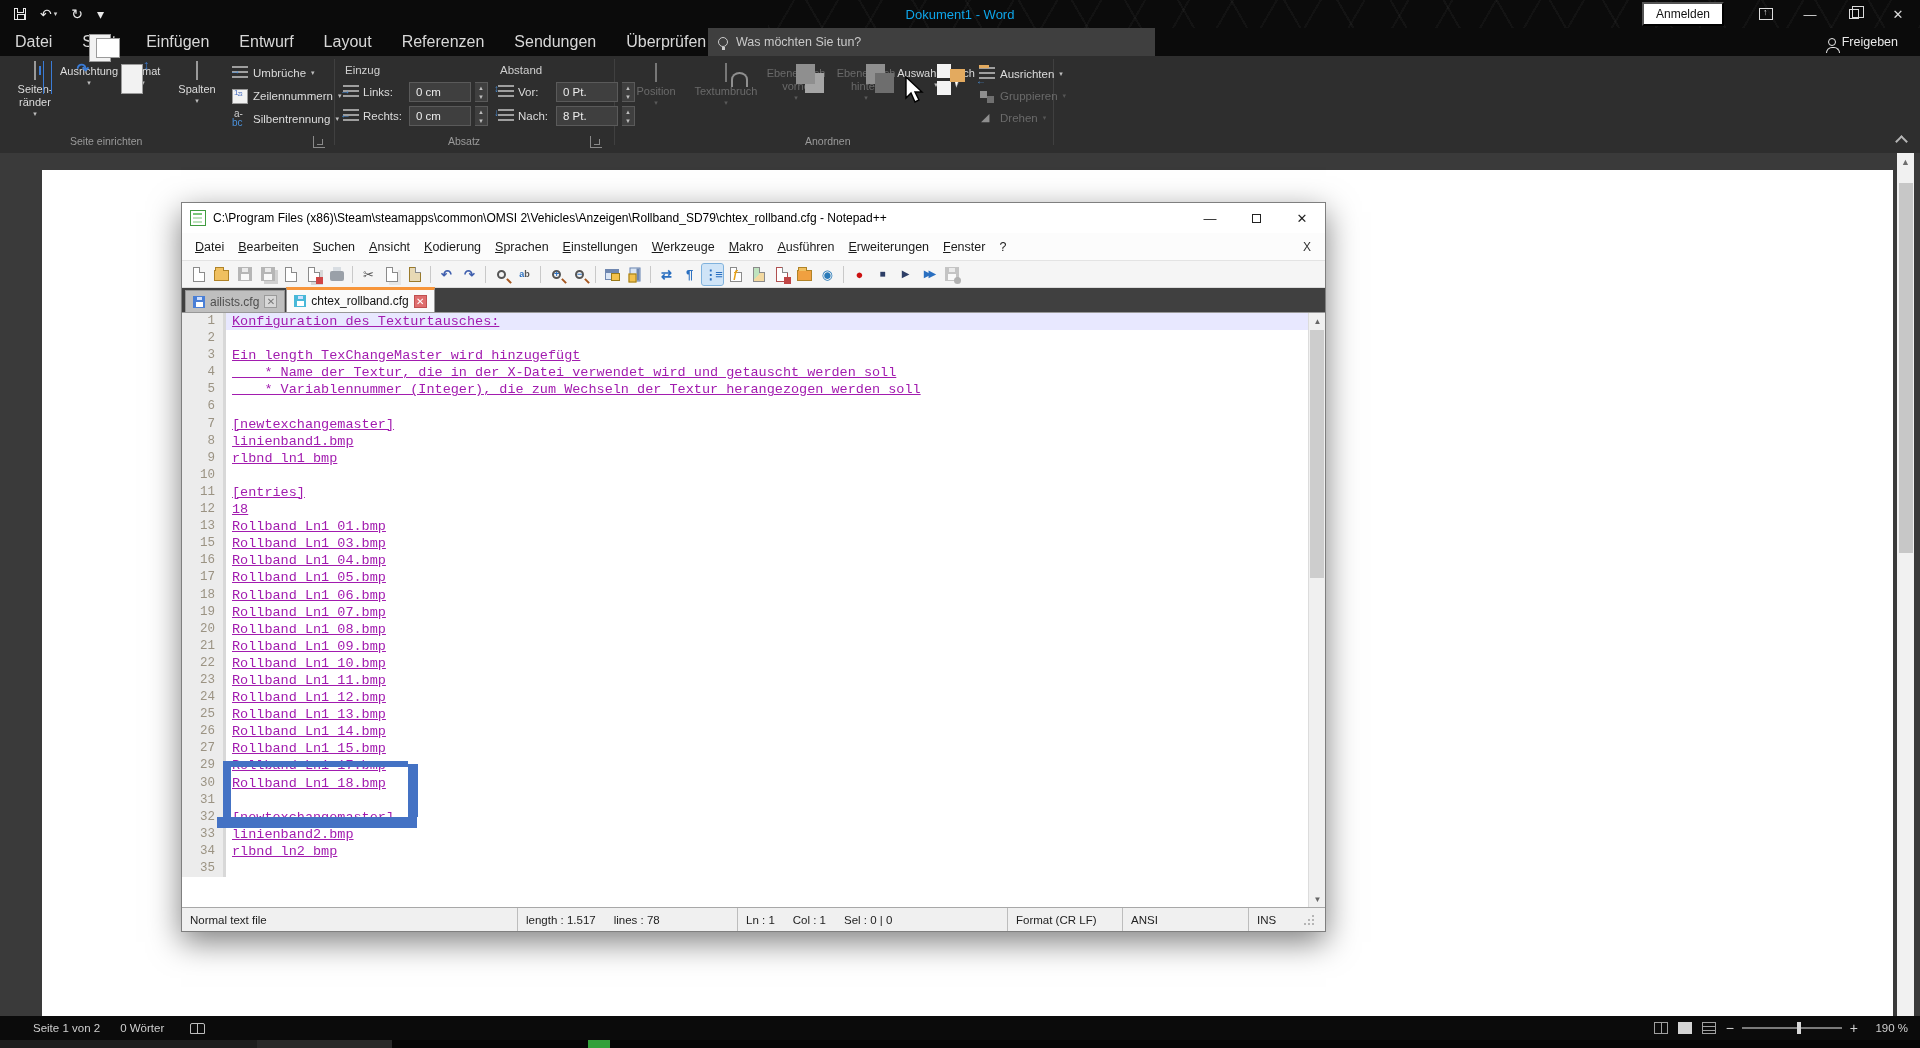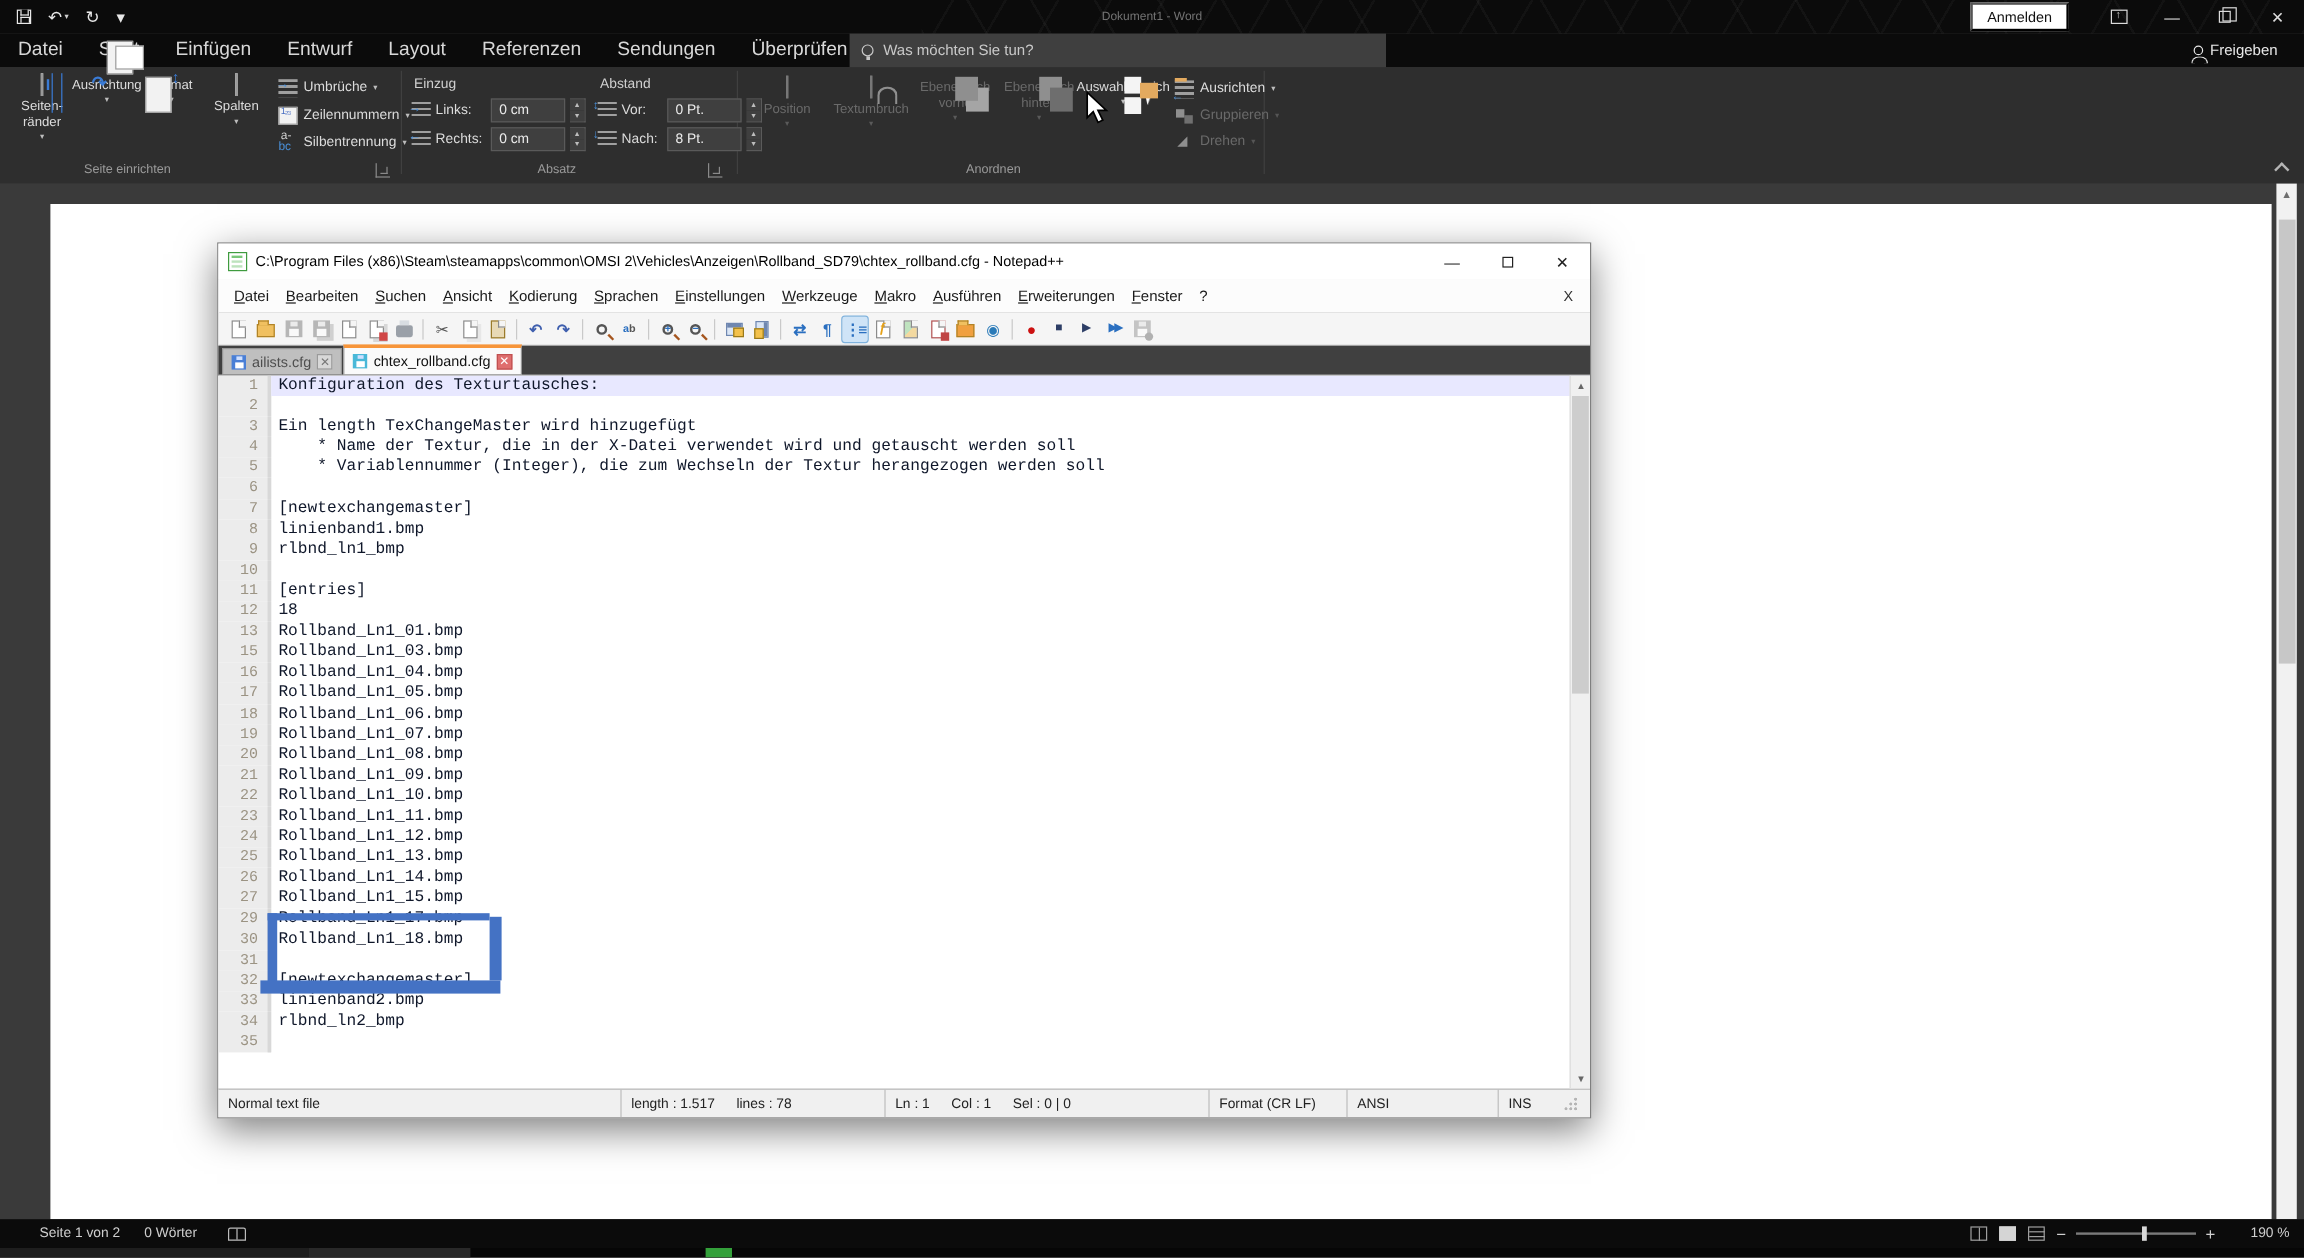--- a/index.html
+++ b/index.html
@@ -14,21 +14,21 @@
     background:
       repeating-linear-gradient(60deg, rgba(255,255,255,.035) 0 2px, transparent 2px 46px),
       repeating-linear-gradient(-60deg, rgba(255,255,255,.03) 0 2px, transparent 2px 38px);
     pointer-events:none; }
   .qat { display:flex; align-items:center; gap:14px; padding-left:14px; z-index:2; }
   .qat .qbtn { font-size:14px; color:#e8e8e8; cursor:default; display:flex; align-items:center; gap:2px; }
   .flpo { width:12px; height:12px; border:1.5px solid #e8e8e8; position:relative; }
   .flpo::before { content:""; position:absolute; left:2px; top:-1px; width:5px; height:4px; background:#0b0b0b; border:1.5px solid #e8e8e8; border-top:none;}
   .flpo::after { content:""; position:absolute; left:1.5px; bottom:0; width:6px; height:4px; border:1.5px solid #e8e8e8; border-bottom:none;}
   .caret-s { font-size:7px; color:#cfcfcf; }
-  .w-title { position:absolute; left:0; right:0; text-align:center; font-size:10px; color:#737373; z-index:1;}
+  .w-title { position:absolute; left:0; right:0; text-align:center; font-size:13px; color:#0ea5e9; z-index:1;}
   .w-tb-right { margin-left:auto; display:flex; align-items:center; height:100%; z-index:2; }
   .btn-anmelden { background:#ffffff; color:#111; font-size:12px; padding:3px 12px; margin-right:20px; cursor:default; }
   .wc { width:44px; height:100%; display:flex; align-items:center; justify-content:center; font-size:13px; color:#dcdcdc; }
   .ico-ribopts { width:14px; height:12px; border:1px solid #dcdcdc; position:relative; }
   .ico-ribopts::after { content:"↑"; position:absolute; left:3px; top:-2px; font-size:9px; }
   .ico-restore { width:10px; height:10px; border:1px solid #dcdcdc; position:relative; }
   .ico-restore::before { content:""; position:absolute; left:2px; top:-4px; width:10px; height:10px; border:1px solid #dcdcdc; }
 
   
   .w-tabrow { position:absolute; left:0; top:28px; width:1920px; height:28px; background:#0b0b0b;
@@ -145,21 +145,21 @@
   .ws-book::after { content:""; position:absolute; left:5.5px; top:0; width:1.5px; height:9px; background:#bdbdbd; }
   .ws-right { margin-left:auto; display:flex; align-items:center; gap:10px; padding-right:12px; }
   .vico { width:14px; height:12px; border:1px solid #9f9f9f; position:relative; }
   .vico.read::after { content:""; position:absolute; left:6px; top:0; width:1px; height:11px; background:#9f9f9f; }
   .vico.print { background:#d5d5d5; border-color:#d5d5d5; }
   .vico.web::after { content:""; position:absolute; left:0; top:3px; width:13px; height:1px; background:#9f9f9f; box-shadow:0 4px #9f9f9f; }
   .zoomctl { display:flex; align-items:center; gap:8px; }
   .zoomctl .pm { font-size:14px; color:#d0d0d0; }
   .ztrack { width:100px; height:2px; background:#7a7a7a; position:relative; }
   .zthumb { position:absolute; left:55px; top:-5px; width:4px; height:12px; background:#d8d8d8; }
-  .zpct { min-width:40px; text-align:right;margin-left:12px; }
+  .zpct { min-width:40px; text-align:right; }
 
   
   .taskbar { position:absolute; left:0; top:1040px; width:1920px; height:8px; background:#060606; }
   .tseg1 { position:absolute; left:0; top:0; width:257px; height:8px; background:#1e1e1e; }
   .tseg2 { position:absolute; left:257px; top:0; width:135px; height:8px; background:#292929; }
   .tseg-green { position:absolute; left:588px; top:0; width:22px; height:8px; background:#33a03a; }
 
   
   .npp { position:absolute; left:181px; top:202px; width:1145px; height:730px; background:#f5f5f5;
          border:1px solid #7f7f7f; box-shadow:0 10px 30px rgba(0,0,0,.5); z-index:10; display:flex; flex-direction:column; }
@@ -207,21 +207,21 @@
   .ntab .flpi::before { width:5px; height:3px; }
   .ntab .x { font-size:10px; color:#777; border:1px solid #9a9a9a; width:13px; height:13px; display:flex; align-items:center; justify-content:center; background:#d8d8d8;}
   .ntab.active { background:#fafafa; color:#111; height:25px; border-top:3px solid #f7953a; }
   .ntab.active .flpi { background:#49b8d8; }
   .ntab.active .x { background:#df6e6e; border-color:#c05050; color:#fff; }
 
   
   .n-editor { position:relative; flex:1; background:#ffffff; overflow:hidden; display:flex; flex-direction:column; }
   .ln-row { display:flex; height:17.1px; line-height:17.1px; font-family:"Liberation Mono","DejaVu Sans Mono",monospace; font-size:13.5px; }
   .ln-num { width:44px; flex:0 0 44px; text-align:right; padding-right:8px; color:#9b9383; background:#ececec; border-right:3px solid #d8d8d8; font-size:12.5px; }
-  .ln-text { flex:1; white-space:pre; color:#0f172a; padding-left:6px; }
+  .ln-text { flex:1; white-space:pre; color:#a21caf; padding-left:6px;text-decoration:underline; }
   .ln-row.hl .ln-text { background:#e8e8ff; }
   .n-vscroll { position:absolute; right:0; top:0; width:17px; height:100%; background:#f0f0f0; border-left:1px solid #dcdcdc;}
   .n-vscroll .arr { position:absolute; left:0; width:17px; height:16px; font-size:8px; color:#666; display:flex; align-items:center; justify-content:center; }
   .n-vscroll .thumb { position:absolute; left:1px; top:17px; width:14px; height:248px; background:#cdcdcd; }
   
   .anno { position:absolute; background:#4472c4; z-index:3; }
   .anno.top    { left:41px;  top:448px; width:185px; height:6px; }
   .anno.left   { left:41px;  top:448px; width:8px;  height:62px; }
   .anno.right  { left:226px; top:451px; width:10px; height:53px; }
   .anno.bottom { left:35px;  top:504px; width:200px; height:11px; }

